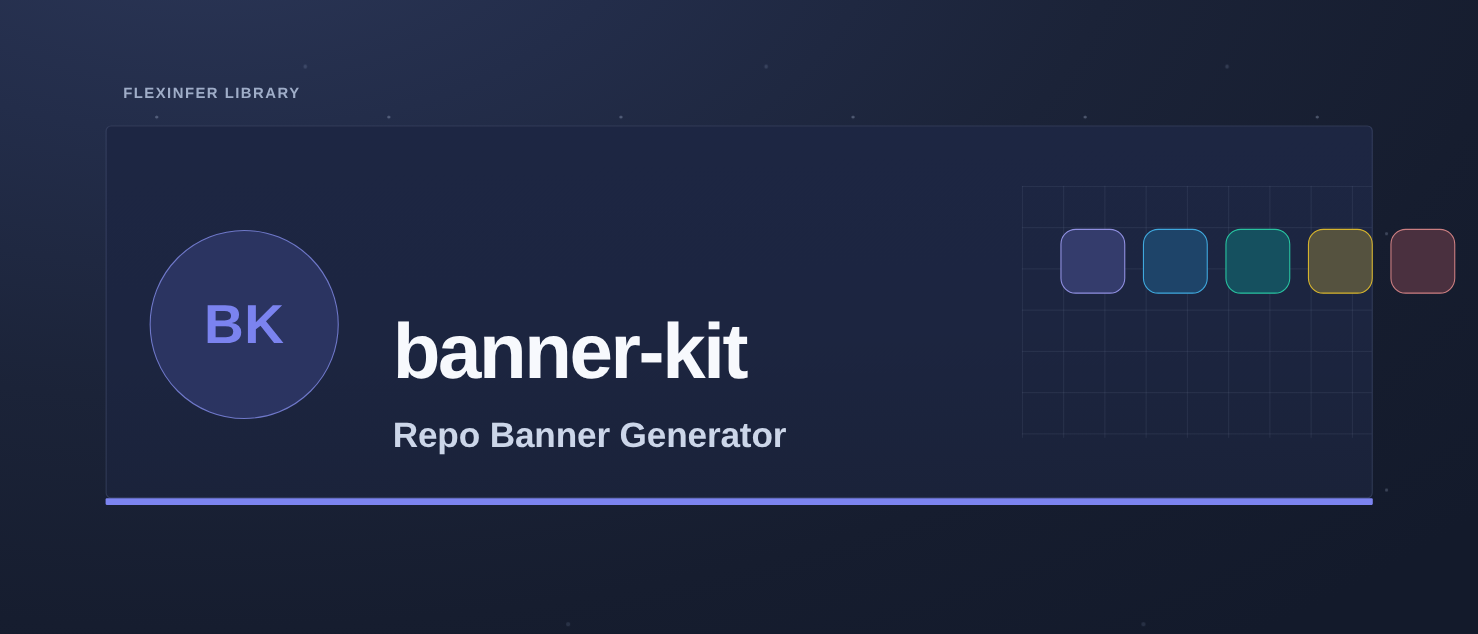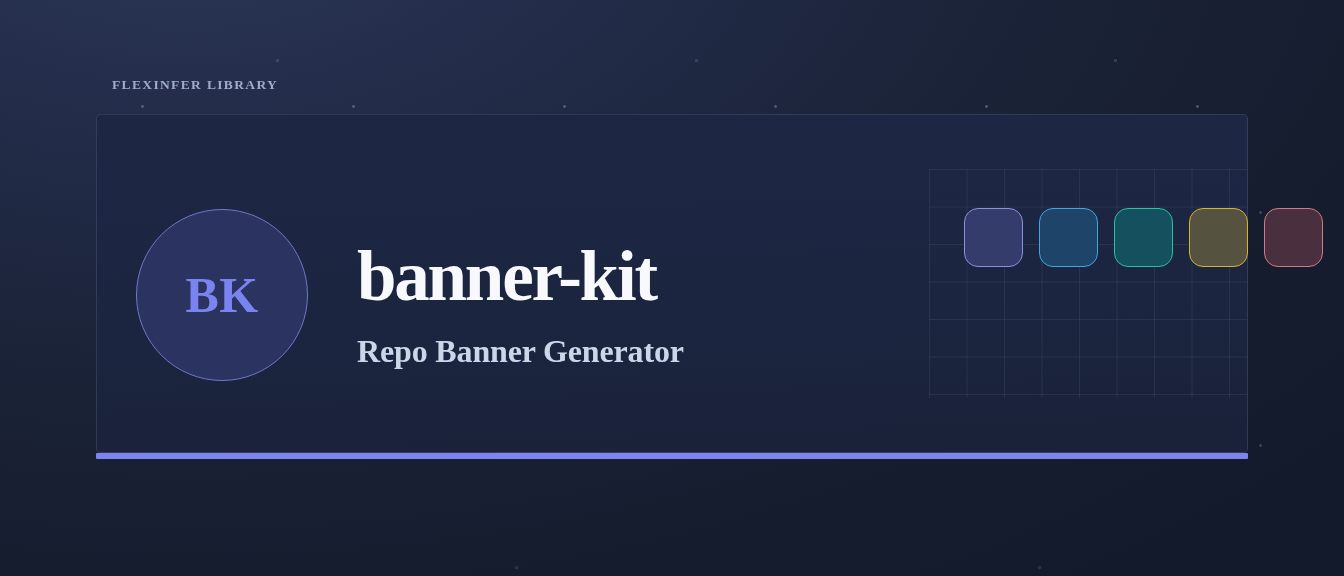--- a/index.html
+++ b/index.html
@@ -1,16 +1,16 @@
 <!DOCTYPE html>
 <html><head>
 <meta charset="utf-8">
 <title>banner-kit</title>
 <style>
-  * { box-sizing: border-box; margin: 0; padding: 0; font-family: Liberation Serif, serif; }
+  * { box-sizing: border-box; margin: 0; padding: 0; }
 
   html, body {
     width: 1344px;
     height: 576px;
     overflow: hidden;
   }
 
   body {
     font-family: "Liberation Sans", sans-serif;
     background-color: #151c2e;
@@ -172,21 +172,21 @@
 
   <div id="banner-card">
 
     <div id="grid-pattern"></div>
 
     <div id="avatar" style="background: rgb(43, 52, 97); border-color: rgb(111, 120, 201);">
       <span id="avatar-initials" style="color: rgb(123, 131, 239);">BK</span>
     </div>
 
     <div id="title-block">
-      <div id="banner-title" style="color: rgb(247, 249, 253);">banner-kit</div>
+      <div id="banner-title" style="color: rgb(247, 249, 253); margin-top: 44px;">banner-kit</div>
       <div id="banner-subtitle" style="color: rgb(204, 214, 233);">Repo Banner Generator</div>
     </div>
 
   </div>
 
   <div id="swatch-row">
       <div class="swatch" style="background: rgb(52, 60, 108); border-color: rgb(143, 143, 224);"></div>
       <div class="swatch" style="background: rgb(30, 68, 105); border-color: rgb(63, 168, 221);"></div>
       <div class="swatch" style="background: rgb(21, 80, 95); border-color: rgb(40, 194, 160);"></div>
       <div class="swatch" style="background: rgb(85, 82, 63); border-color: rgb(214, 180, 46);"></div>

